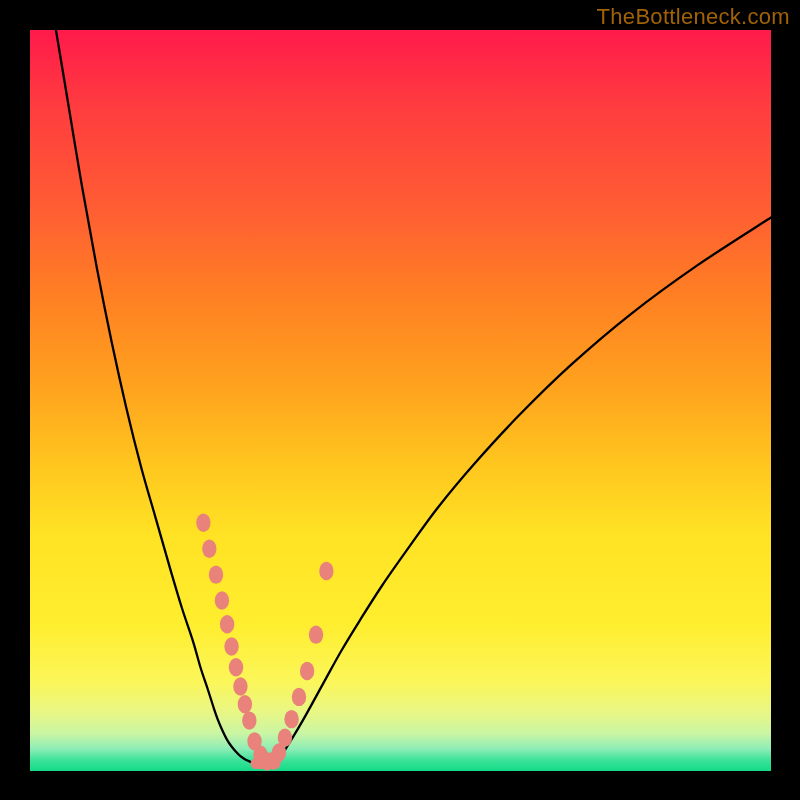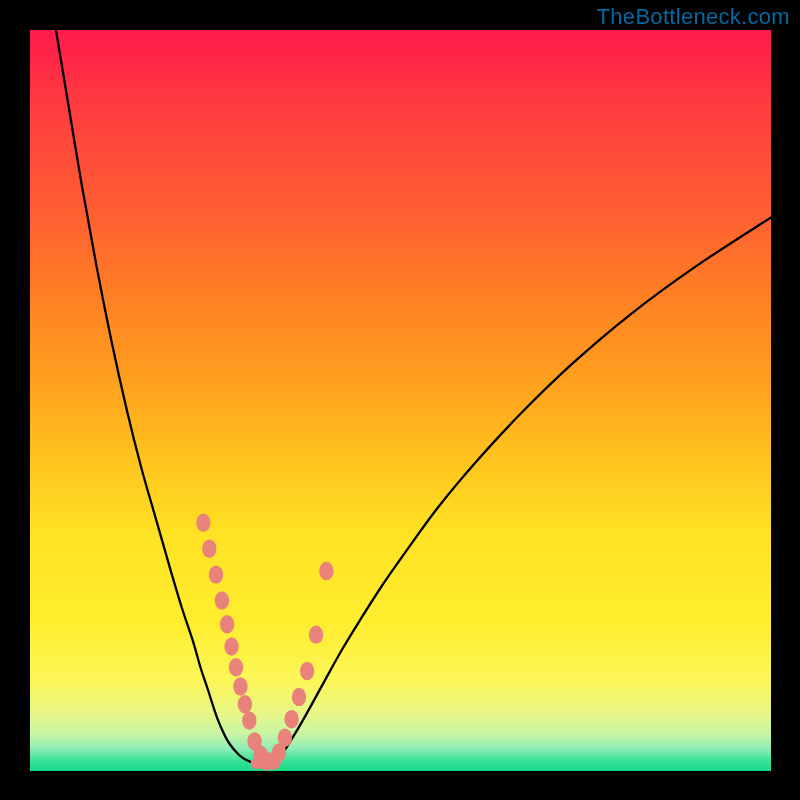--- a/index.html
+++ b/index.html
@@ -39,21 +39,21 @@
       #c9f5a4 95%,
       #8eedb6 97%,
       #3de39a 98.5%,
       #13db87 100%
     );
   }
   .watermark {
     position: absolute;
     top: 4px;
     right: 10px;
-    color: #0369a1;
+    color: #a16207;
     font-size: 22px;
     letter-spacing: 0.3px;
     font-weight: 400;
     user-select: none;
   }
   svg.overlay {
     position: absolute;
     left: 0;
     top: 0;
     width: 741px;

